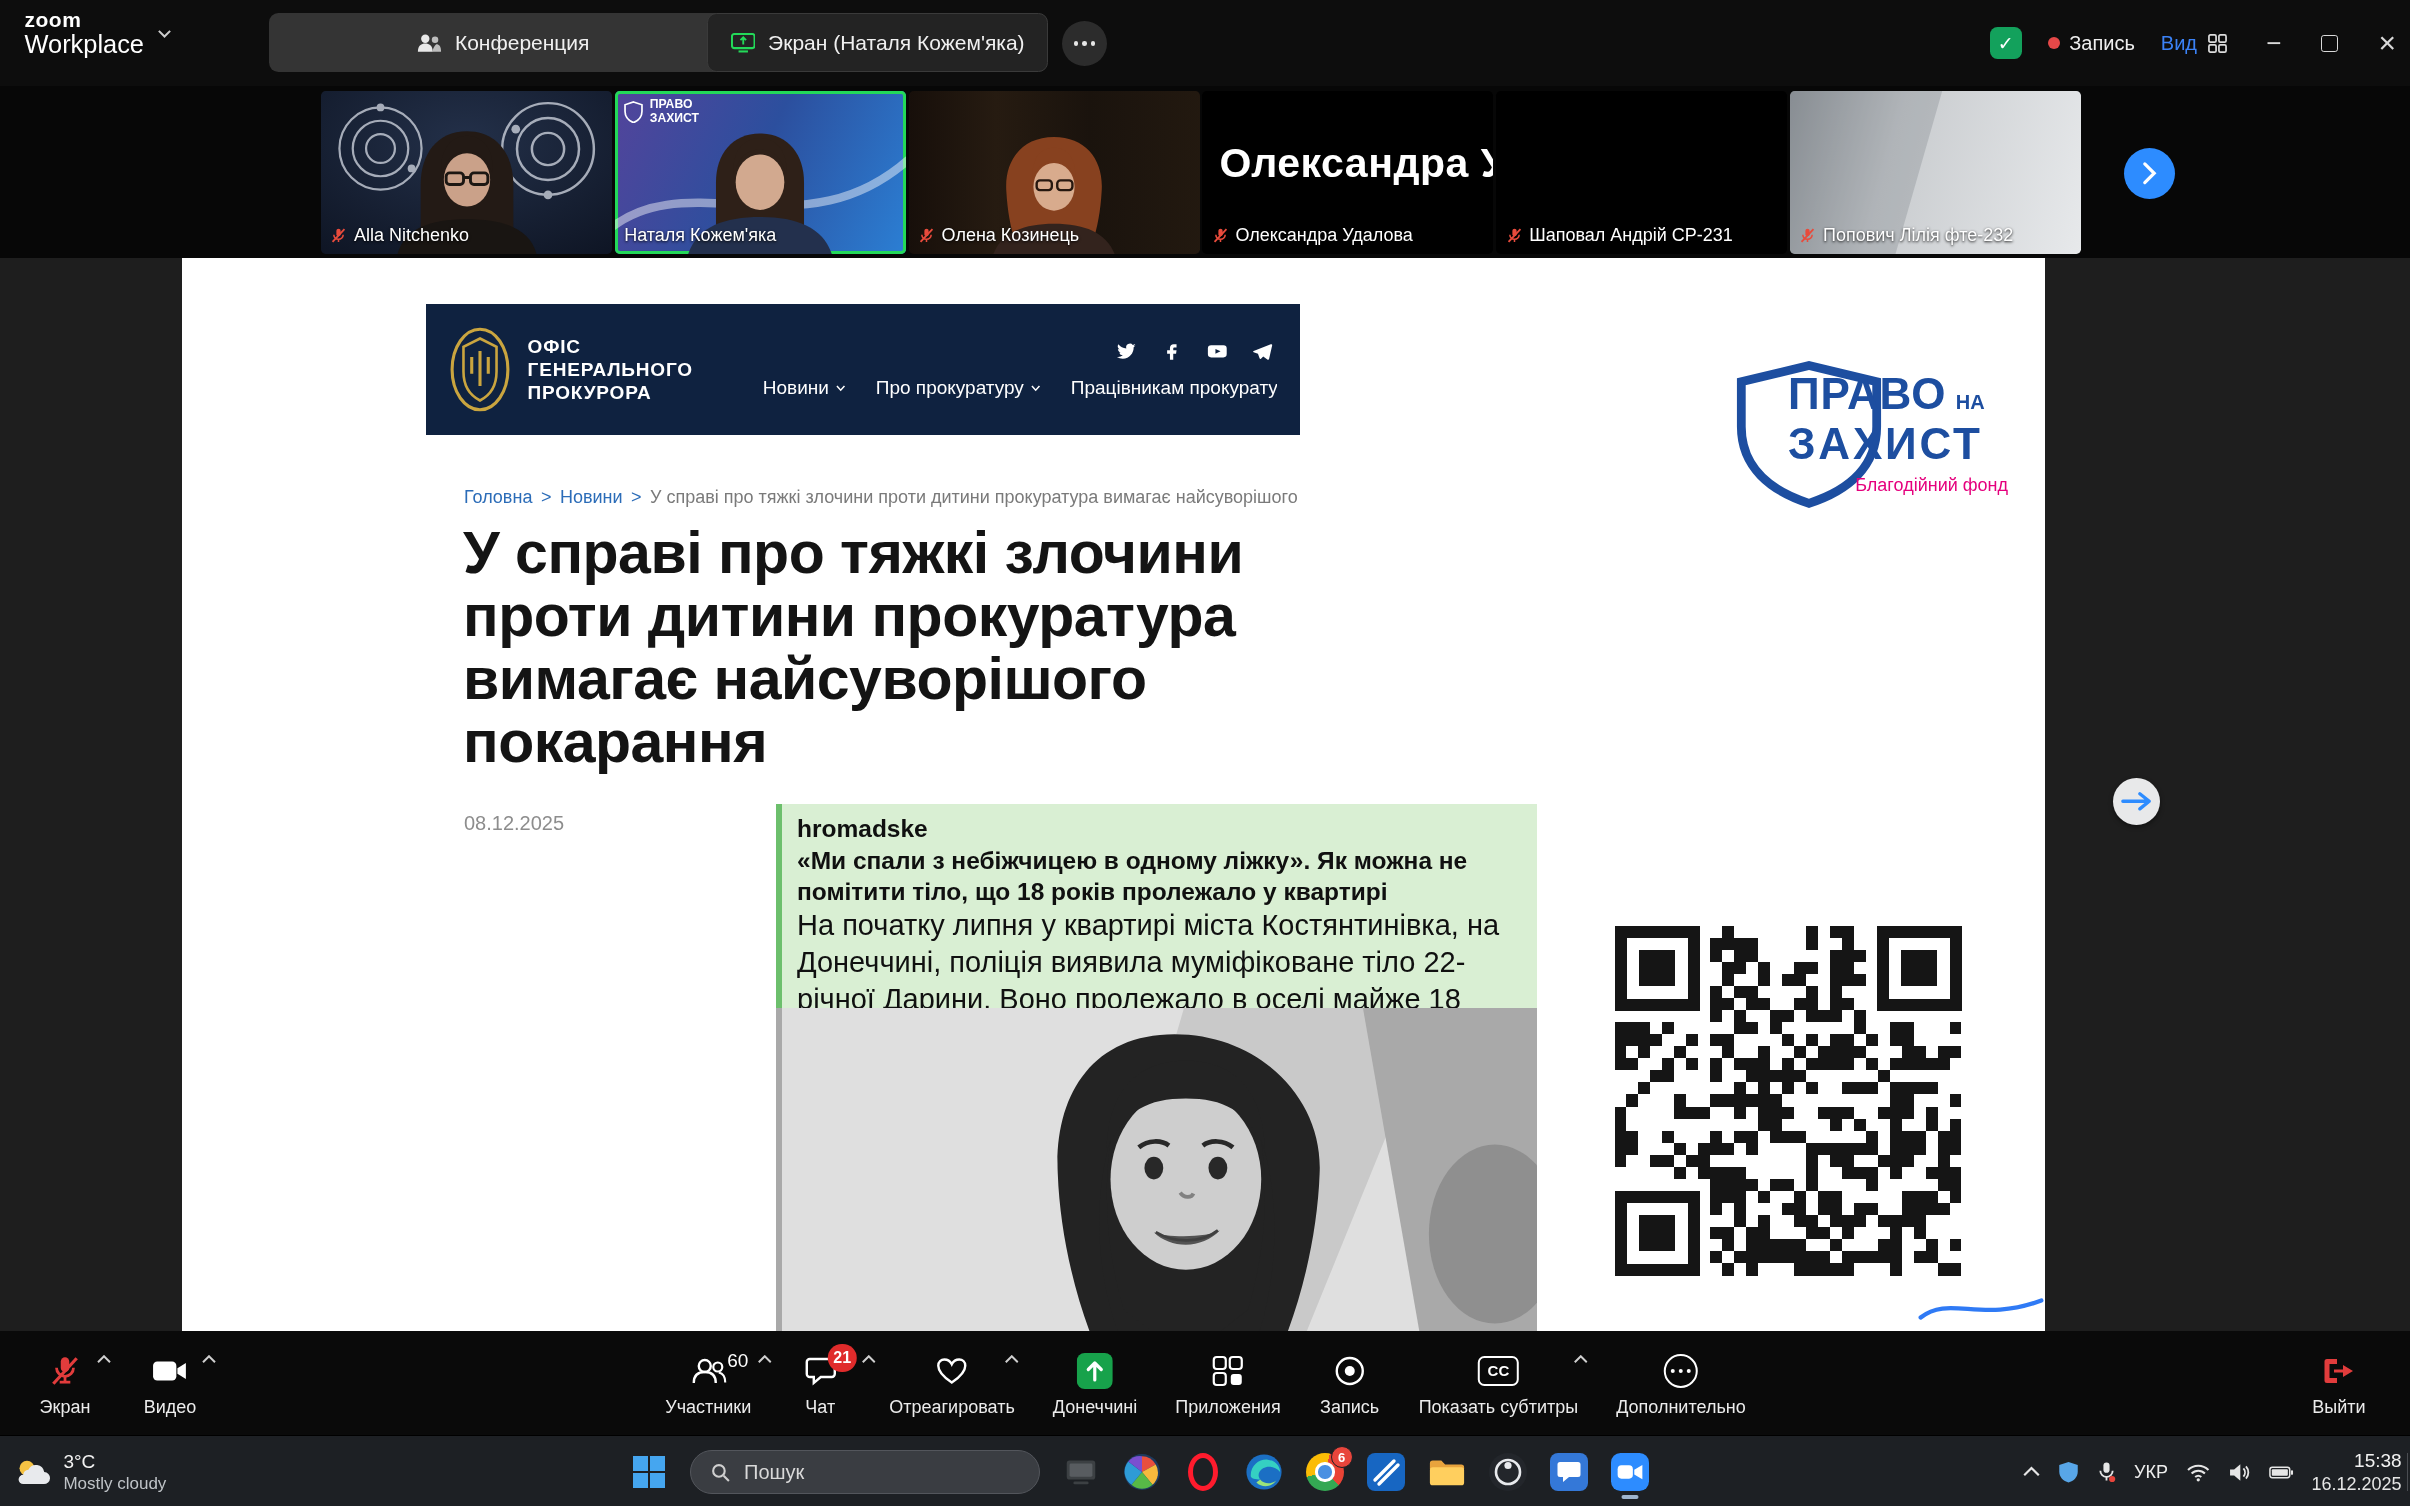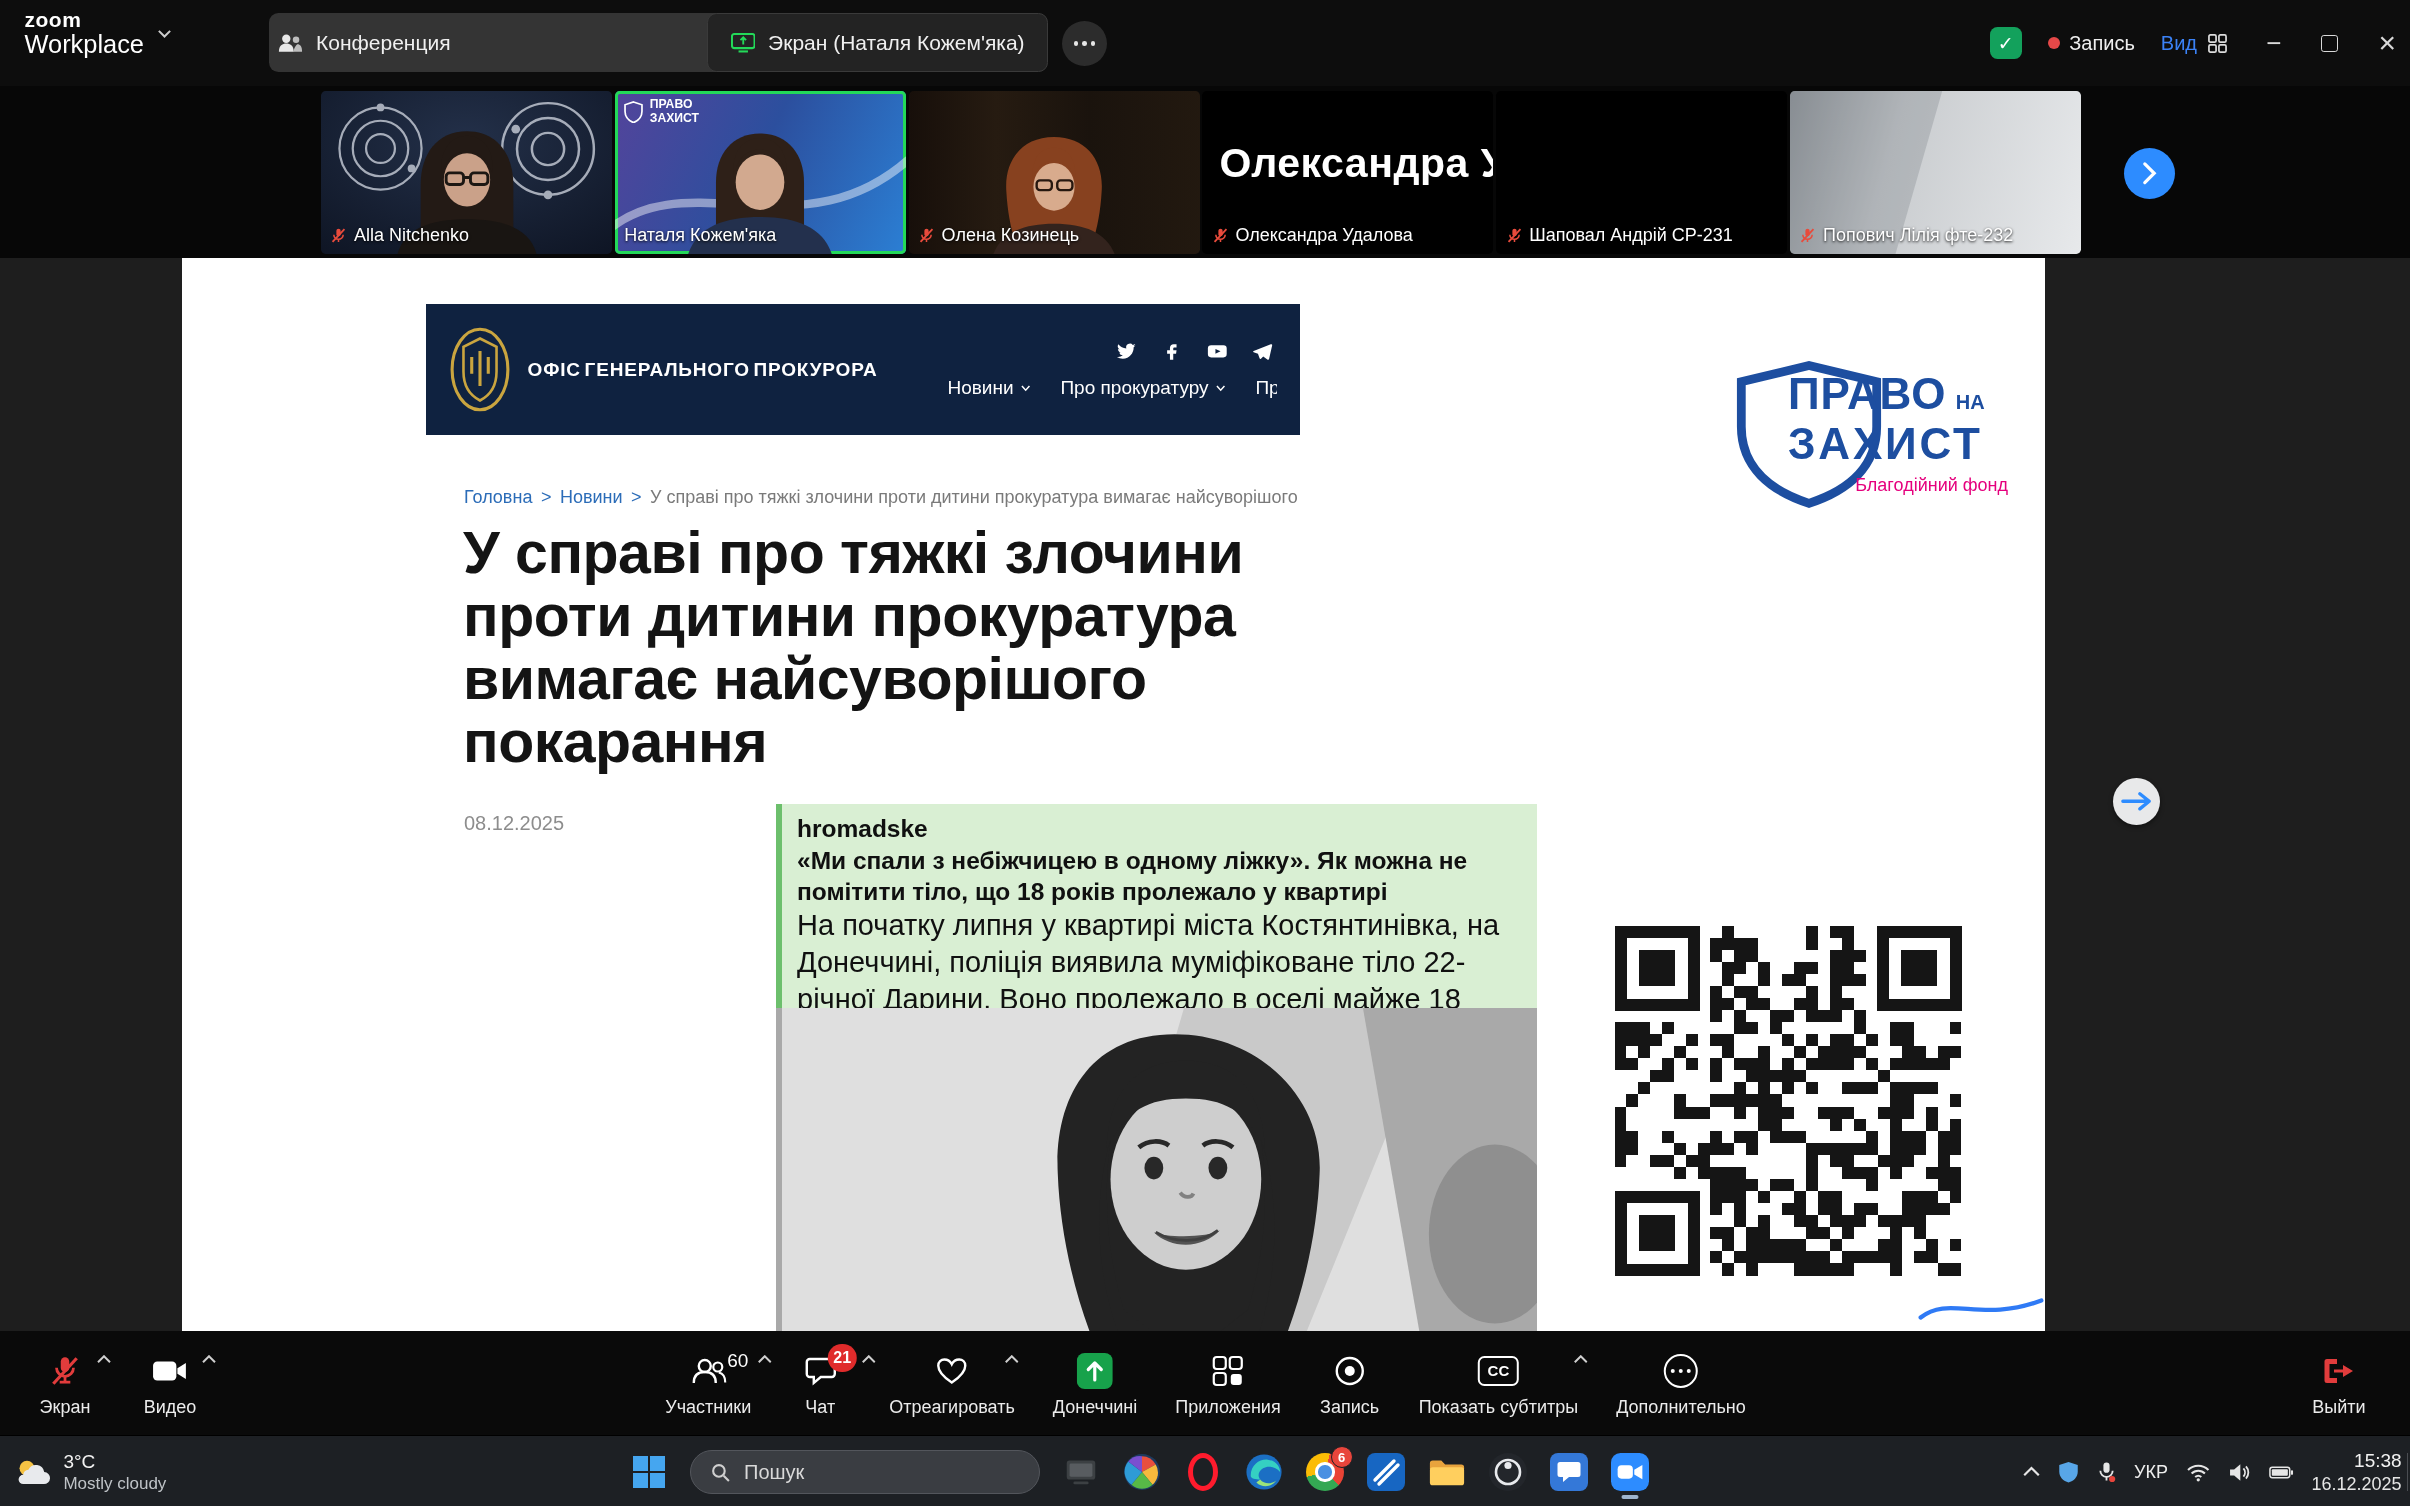--- a/index.html
+++ b/index.html
@@ -7,21 +7,21 @@
   body { font-family:"Liberation Sans","DejaVu Sans",sans-serif; position:relative; color:#fff; }
   .screen { position:absolute; inset:0; display:flex; flex-direction:column; }
 
   
   .titlebar { height:86px; flex:0 0 auto; background:#0d0d0d; position:relative; }
   .brand { position:absolute; left:24.5px; top:9.4px; display:flex; align-items:center; gap:13px; cursor:default; }
   .brand-txt { display:flex; flex-direction:column; line-height:1.05; }
   .brand-zoom { font-size:21px; font-weight:700; letter-spacing:0.5px; }
   .brand-wp { font-size:25.4px; font-weight:400; }
   .tab { position:absolute; top:13px; height:59px; border-radius:9.4px; display:flex; align-items:center; gap:13px; padding:0 22.6px; font-size:21px; color:#f0f0f0; cursor:pointer; }
-  .tab-conference { left:269px; width:482px; background:#343434; justify-content:flex-start;padding-left:8px; }
+  .tab-conference { left:269px; width:482px; background:#343434; justify-content:center;padding-left:8px; }
   .tab-screen { left:707px; background:#232323; border:0.9px solid #3a3a3a; }
   .tab-more { position:absolute; left:1062px; top:21px; width:45px; height:45px; border-radius:50%; background:#2c2c2c; border:none; display:flex; align-items:center; justify-content:center; gap:3.8px; cursor:pointer; }
   .tab-more i { width:4.7px; height:4.7px; border-radius:50%; background:#e6e6e6; display:block; }
   .tbar-right { position:absolute; right:15px; top:0; height:86px; display:flex; align-items:center; gap:26px; }
   .shield-badge { width:32px; height:32px; border-radius:7.5px; background:#13a15c; display:flex; align-items:center; justify-content:center; font-size:19px; color:#fff; }
   .rec-ind { display:flex; align-items:center; gap:9.4px; font-size:20px; color:#eee; }
   .rec-dot { width:12.2px; height:12.2px; border-radius:50%; background:#e54848; }
   .view-btn { display:flex; align-items:center; gap:11.3px; font-size:20px; color:#3b82f6; cursor:pointer; }
   .winctl { display:flex; align-items:center; gap:40px; margin-left:13px; color:#d9d9d9; }
   .winctl > * { cursor:pointer; display:flex; align-items:center; justify-content:center; }
@@ -51,21 +51,21 @@
   .big-name { position:absolute; left:17px; top:49px; font-size:41px; font-weight:700; color:#fff; white-space:nowrap; letter-spacing:0.5px; }
   .nameplate { position:absolute; left:9.4px; bottom:7.5px; display:flex; align-items:center; gap:6.6px; font-size:18px; color:#fff; text-shadow:0 0.9px 2.8px rgba(0,0,0,0.95); z-index:3; }
   .strip-next { position:absolute; left:2124px; top:62px; width:51px; height:51px; border-radius:50%; background:#2d8cff; border:none; cursor:pointer; display:flex; align-items:center; justify-content:center; }
 
   
   .stage { flex:1; position:relative; background:#1e1e1e; }
   .page { position:absolute; left:182px; top:0; width:1863px; height:1073px; background:#fff; overflow:hidden; color:#111; }
 
   .site-header { position:absolute; left:244px; top:46px; width:874px; height:131px; background:#0f2240; display:flex; align-items:center; padding:0 22.6px; gap:17px; overflow:hidden; }
   .crest { width:62px; height:87px; flex:0 0 auto; }
-  .org { display:flex; flex-direction:row; gap:3.8px; color:#fff; font-size:19px; font-weight:700; letter-spacing:0.8px; line-height:1; }
+  .org { display:flex; flex-direction:column; gap:3.8px; color:#fff; font-size:19px; font-weight:700; letter-spacing:0.8px; line-height:1; }
   .header-right { flex:1; display:flex; flex-direction:column; gap:15px; min-width:0; }
   .socials { align-self:flex-end; display:flex; gap:22.6px; padding-right:3.8px; }
   .socials svg { width:22.6px; height:22.6px; cursor:pointer; }
   .menu { display:flex; gap:30px; color:#fff; font-size:19px; white-space:nowrap; overflow:hidden; padding-left:53px; }
   .menu-item { display:flex; align-items:center; gap:7.5px; cursor:pointer; flex:0 0 auto; }
 
   .fund { position:absolute; left:1533px; top:83px; width:294px; height:188px; }
   .fund-shield { position:absolute; left:0; top:0; width:188px; height:188px; }
   .fund-text { position:absolute; left:73px; top:28px; width:220px; }
   .fund-w1 { font-size:44px; font-weight:700; color:#1d4ea0; letter-spacing:0.9px; }

